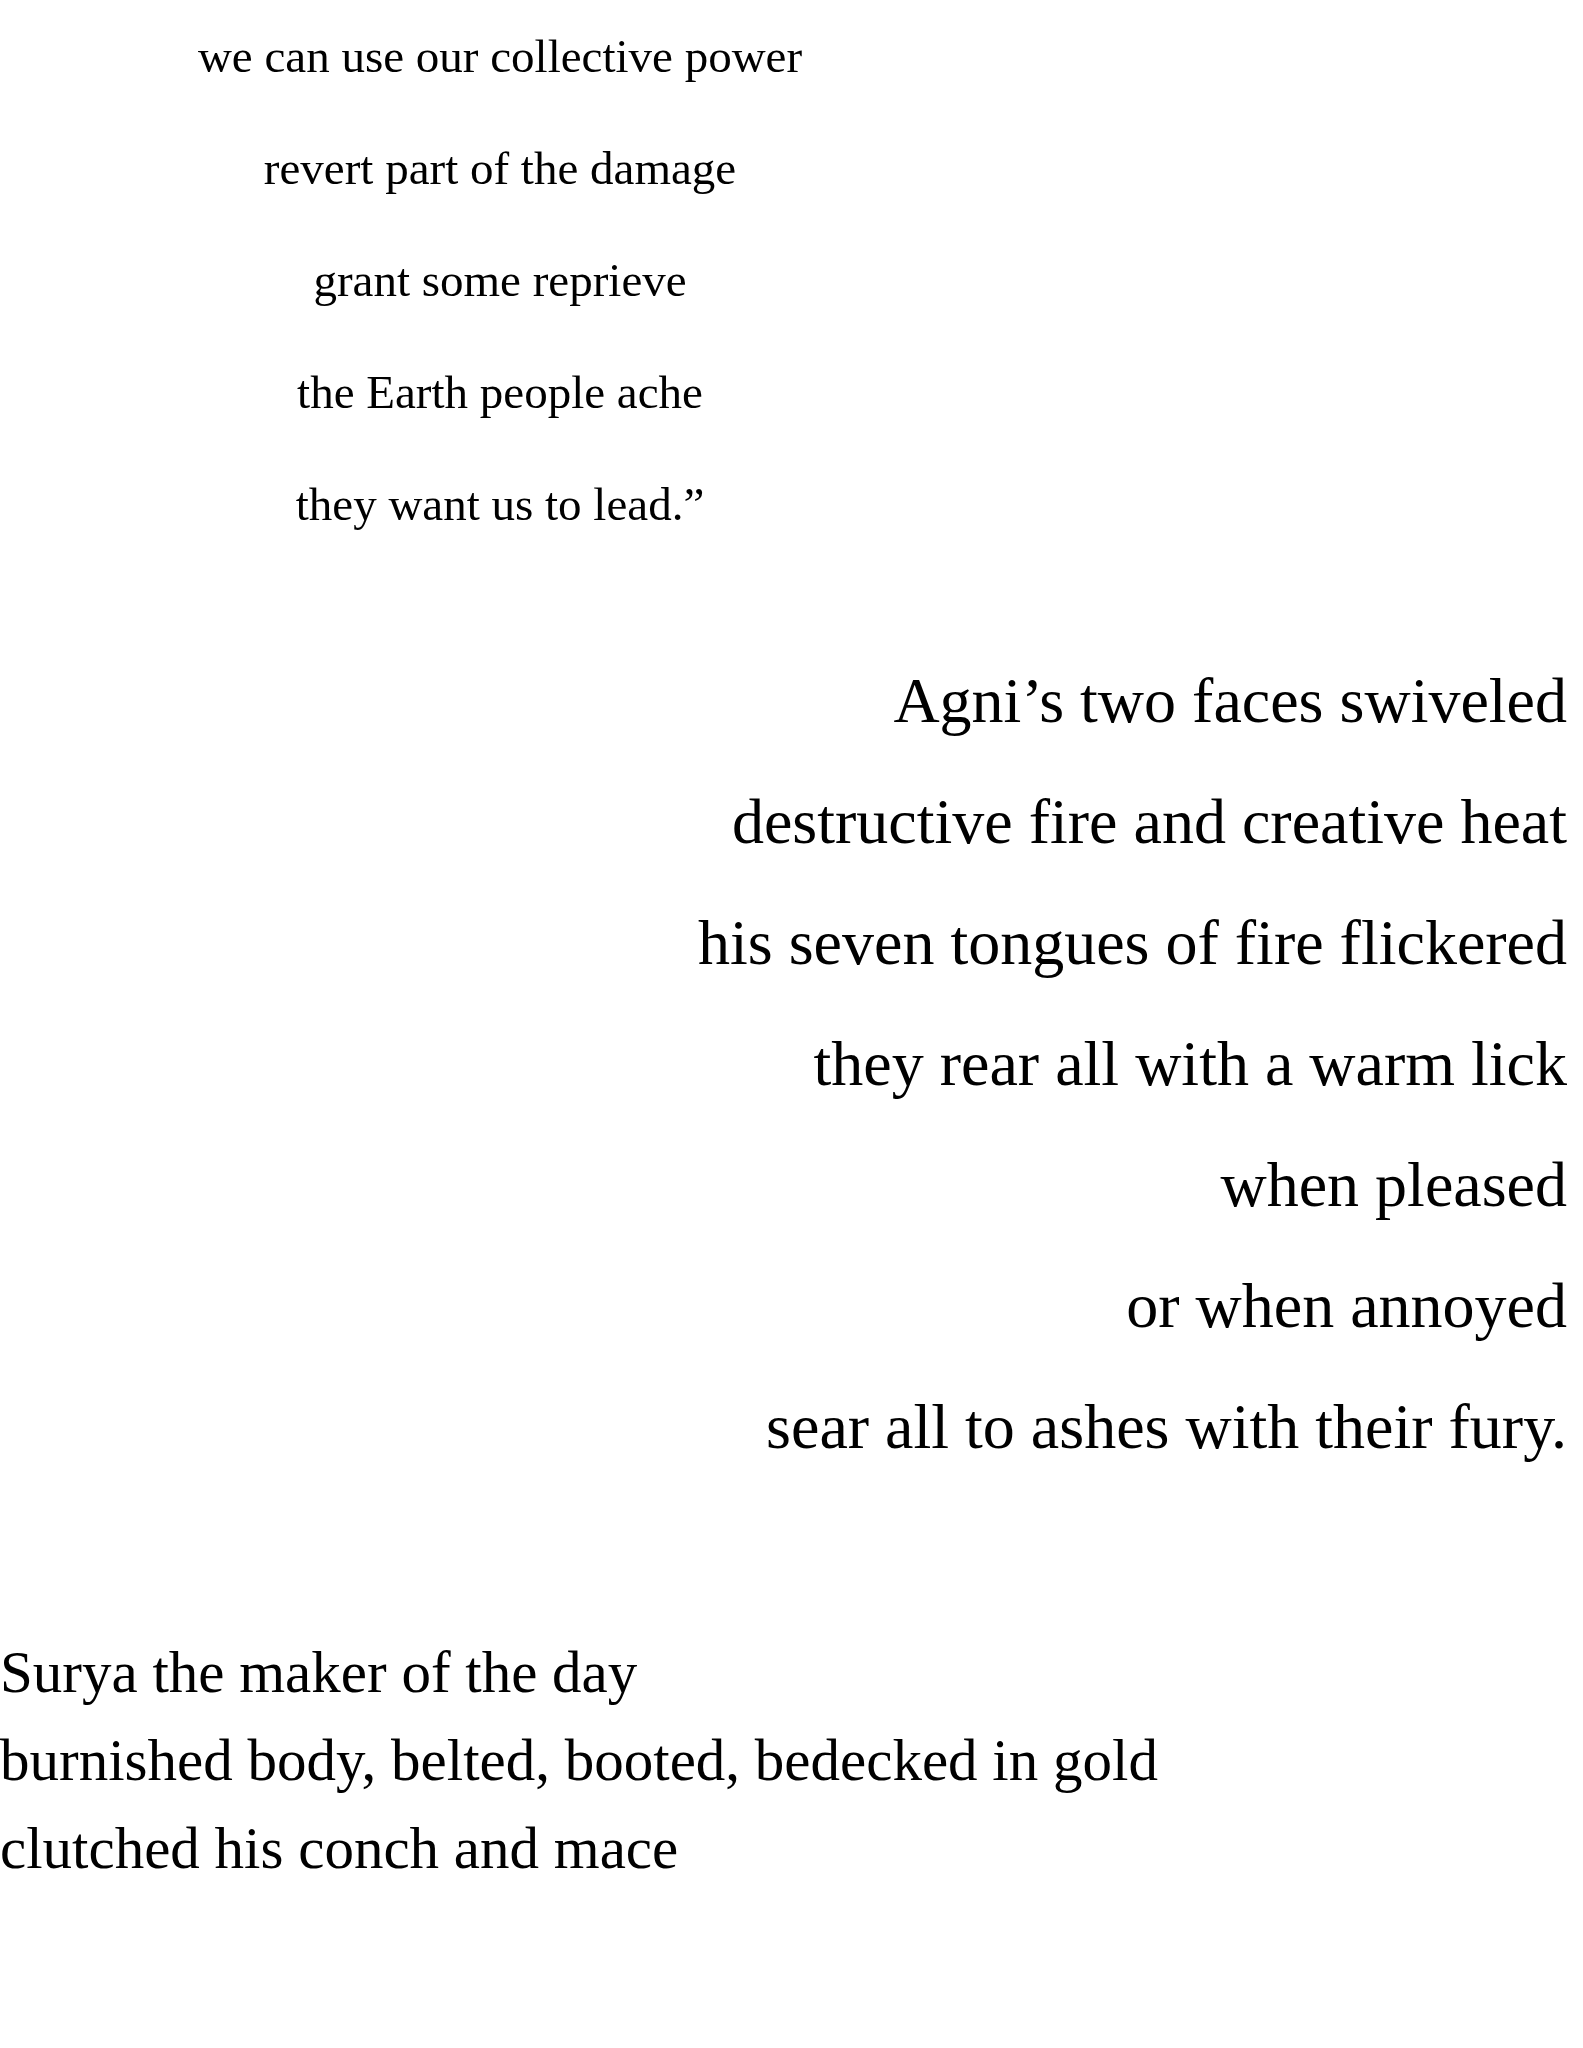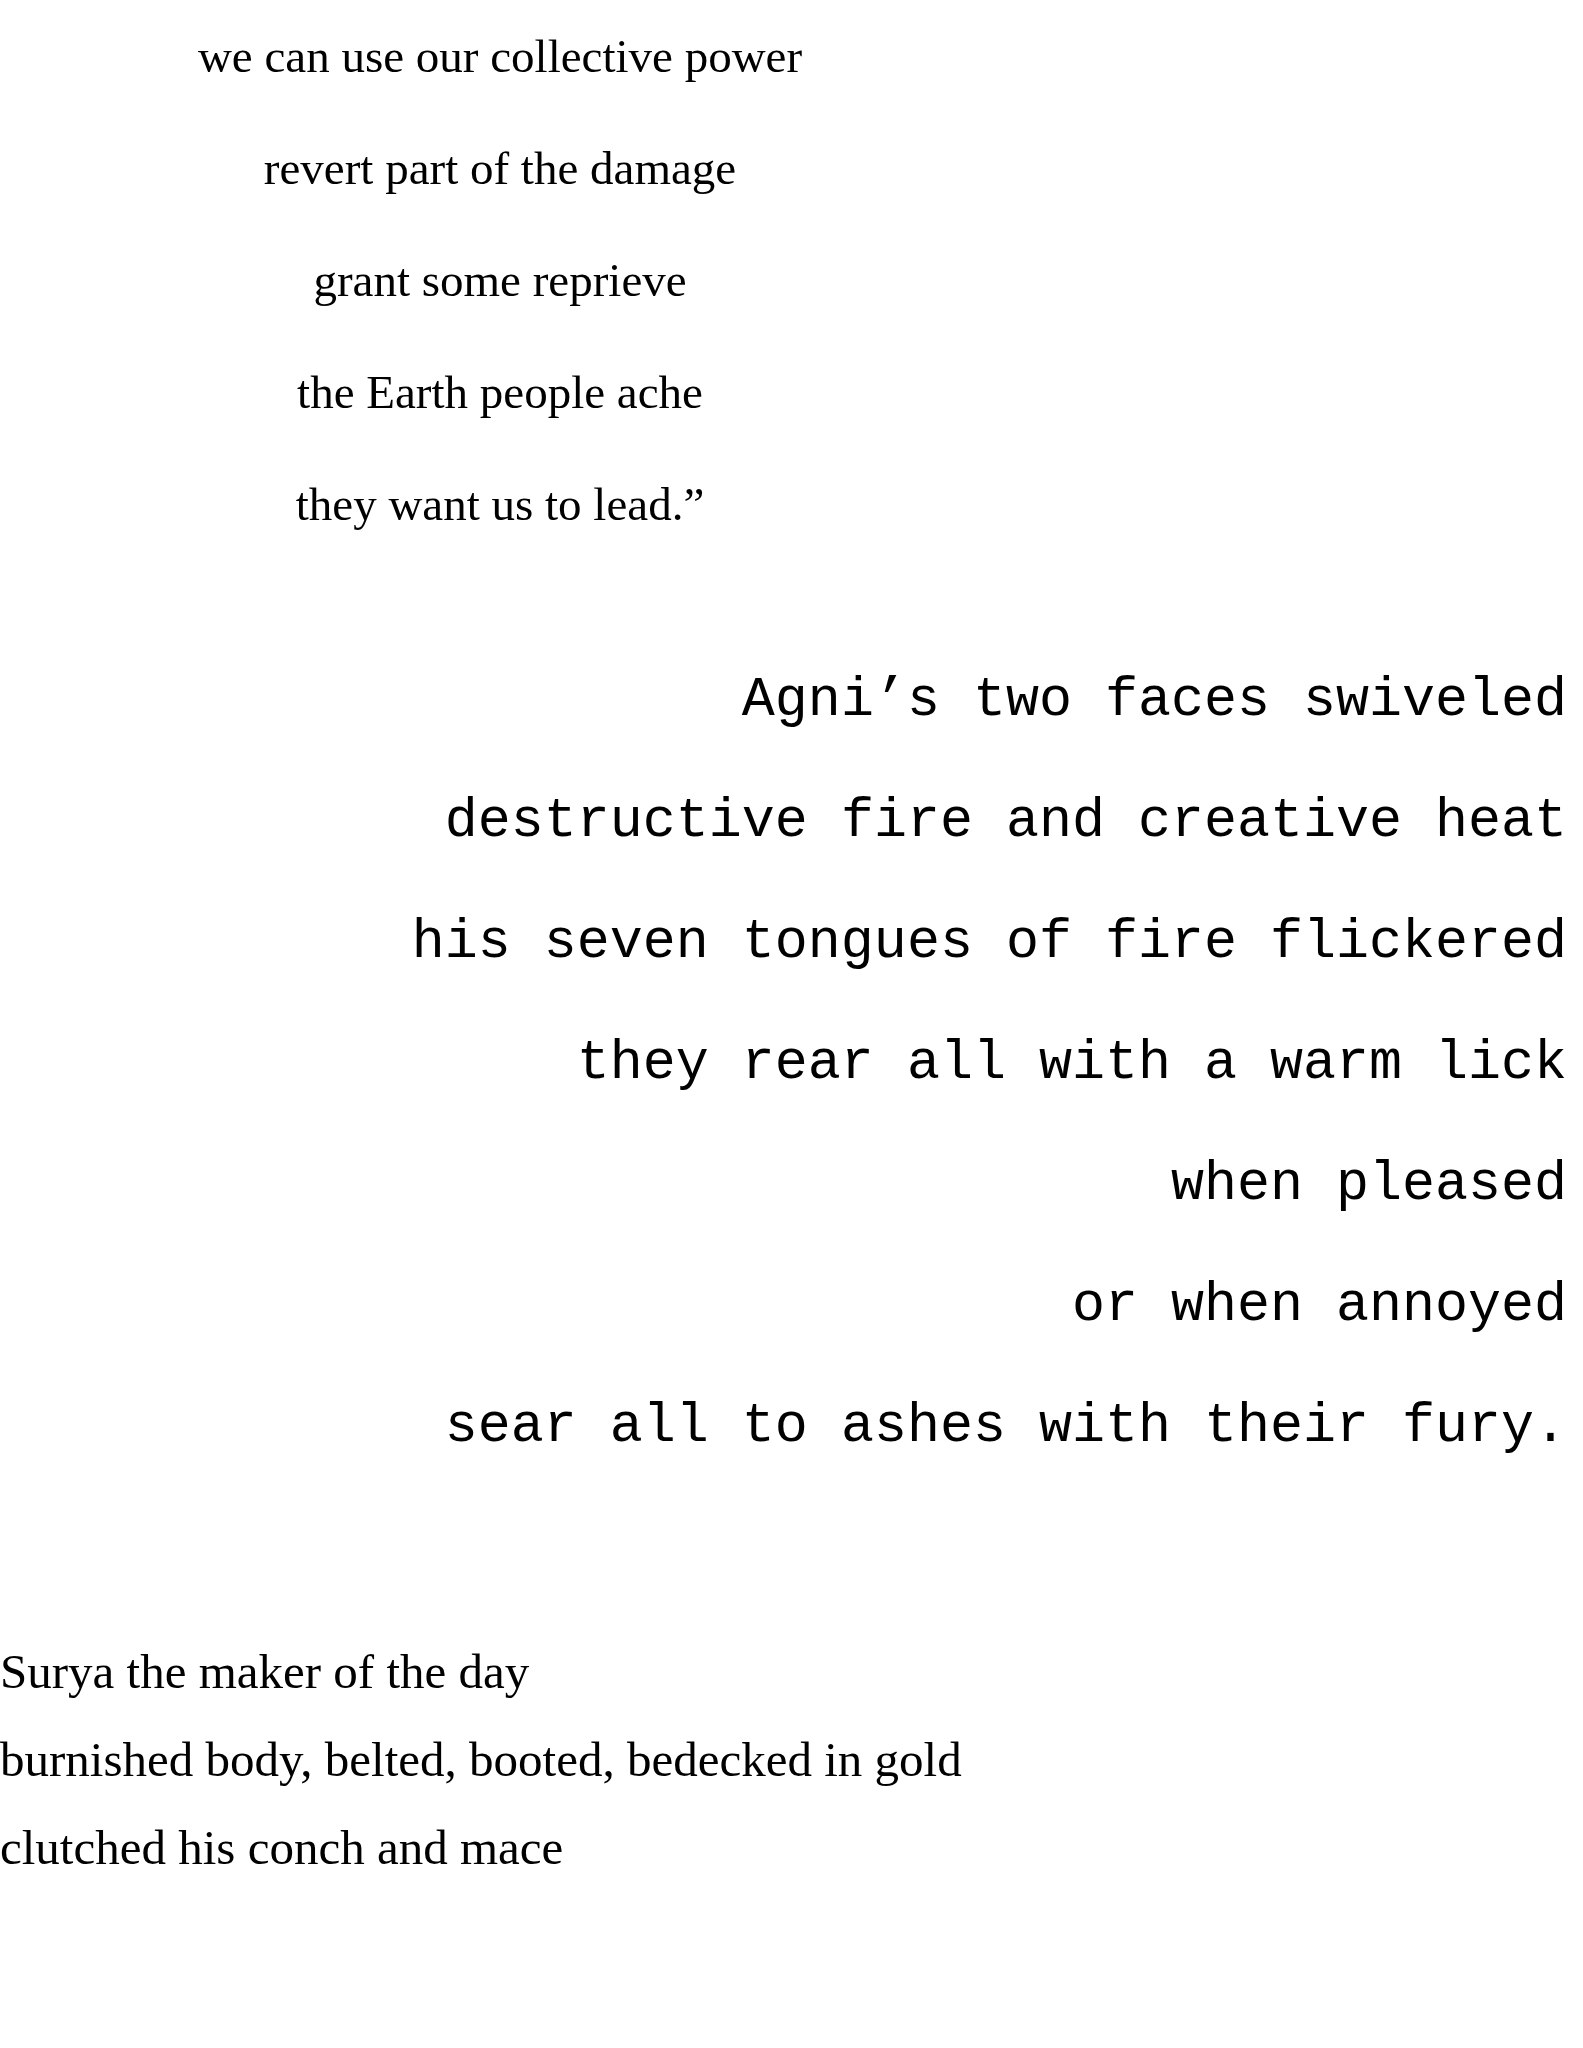--- a/index.html
+++ b/index.html
@@ -34,34 +34,33 @@
     white-space: pre;
   }
   
   .stanza-right-wide {
     left: 320px;
     top: 640px;
     width: 1247px;
     text-align: right;
   }
   .stanza-right-wide .line {
-    font-size: 55px;
+    font-size: 64px;
     line-height: 121px;
     white-space: pre;
-    font-family: Liberation Mono, monospace;
   }
   
   .stanza-left-tight {
     left: 0px;
     top: 1628px;
     width: 1300px;
     text-align: left;
   }
   .stanza-left-tight .line {
-    font-size: 49px;
+    font-size: 59px;
     line-height: 88px;
     white-space: pre;
   }
 </style>
 </head>
 <body>
 
 <div class="page">
 
   <div class="stanza stanza-left-wide">

